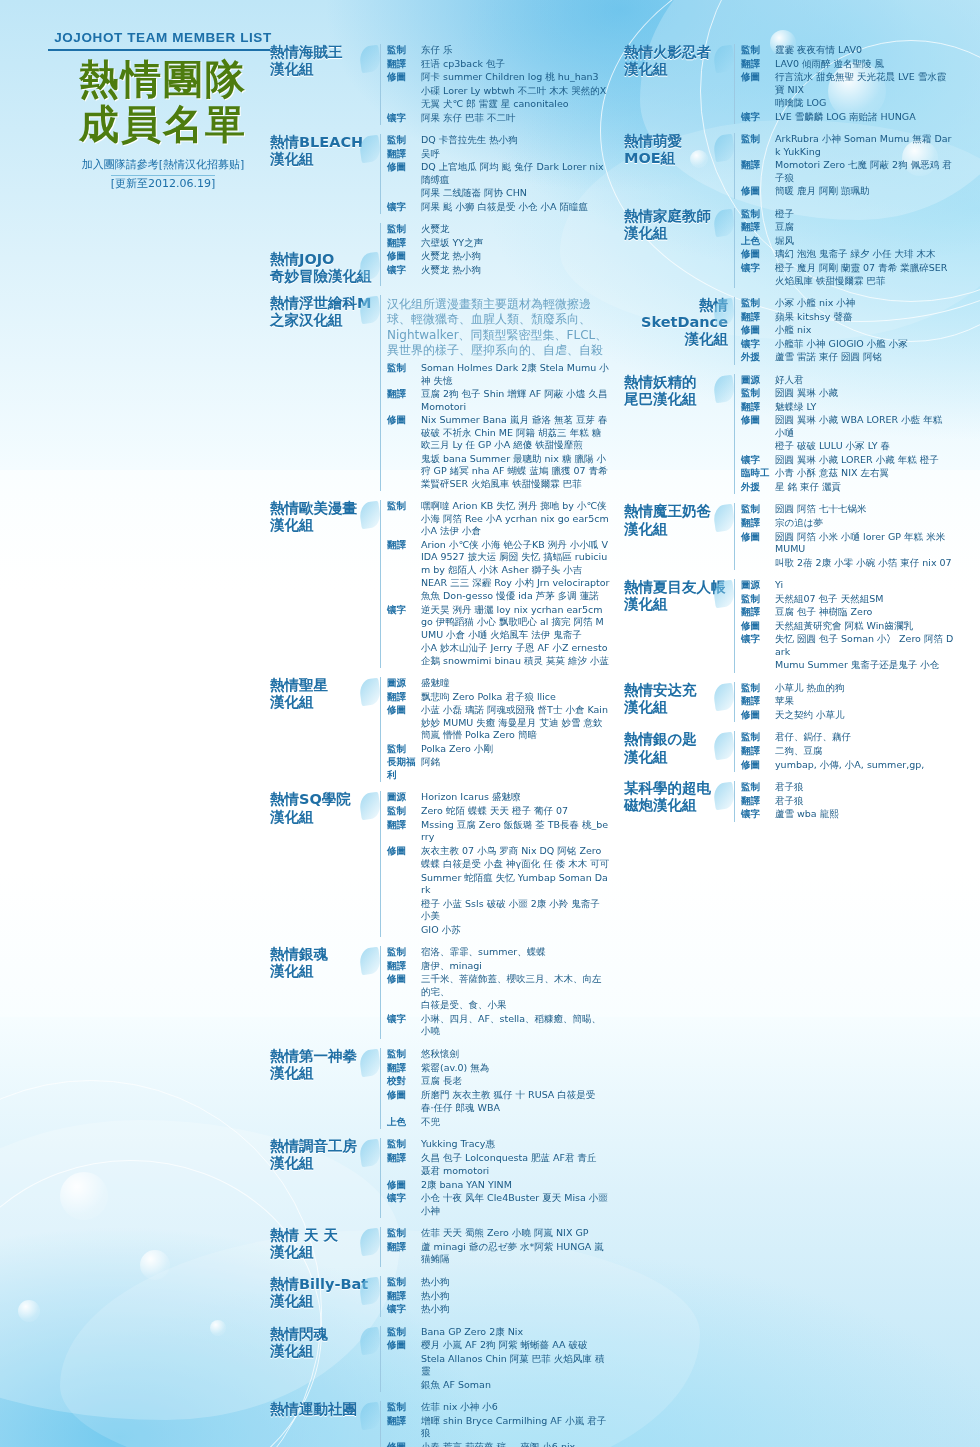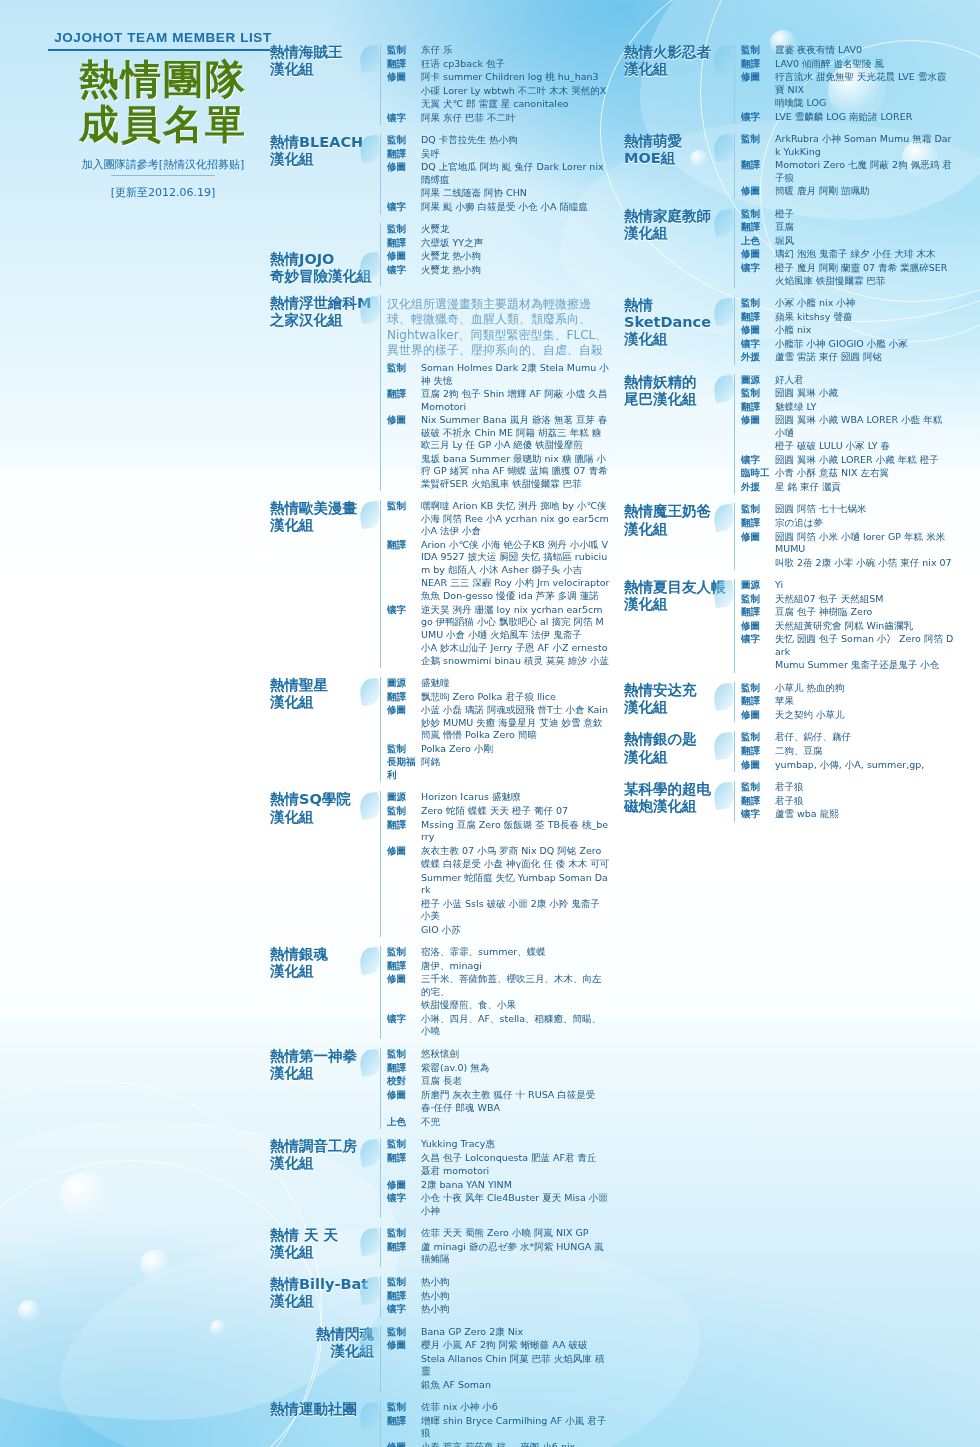--- a/index.html
+++ b/index.html
@@ -39,21 +39,21 @@
   .hdr-en{
     font-size:13.5px;letter-spacing:.6px;color:#1c6fa8;font-weight:bold;
     border-bottom:2px solid #1c6fa8;padding-bottom:4px;margin-bottom:6px;
     font-family:"Liberation Sans",sans-serif;
   }
   .hdr-cn1,.hdr-cn2{
     font-size:40px;font-weight:bold;color:#4d7c0f;letter-spacing:2px;line-height:1.12;
     text-shadow:1px 1px 0 #ffffff;
   }
   .hdr-sub{font-size:11px;color:#1c6fa8;margin-top:10px;}
-  .hdr-date{font-size:11px;color:#1c6fa8;margin-top:3px;border-top:1px solid #7fc0e0;padding-top:9px;display:inline-block;}
+  .hdr-date{font-size:11px;color:#1c6fa8;margin-top:3px;border-top:1px solid #7fc0e0;padding-top:0;display:inline-block;}
 
   
   .col-left{position:absolute;left:270px;top:44px;width:340px;}
   .col-right{position:absolute;left:624px;top:44px;width:330px;}
   .group{display:flex;margin-bottom:9px;}
   .g-name{
     width:104px;flex:0 0 104px;
     font-size:14.5px;font-weight:bold;color:#1f6fa5;line-height:1.18;
     text-shadow:0 1px 0 #fff;
     position:relative;
@@ -311,21 +311,21 @@
           <div class="row">
             <div class="rl">翻譯</div>
             <div class="rv">唐伊、minagi</div>
           </div>
           <div class="row">
             <div class="rl">修圖</div>
             <div class="rv">三千米、菩薩飾蓋、櫻吹三月、木木、向左的宅、</div>
           </div>
           <div class="row">
             <div class="rl"></div>
-            <div class="rv">铁甜慢靡煎、食、小果</div>
+            <div class="rv">白筱是受、食、小果</div>
           </div>
           <div class="row">
             <div class="rl">镶字</div>
             <div class="rv">小琳、四月、AF、stella、稻糠癒、簡暘、小嘵</div>
           </div>
         </div>
       </div>
       <div class="group">
         <div class="g-name" style="white-space: pre-line;">熱情第一神拳
 漢化組<span class="swoosh"></span></div>
@@ -408,21 +408,21 @@
             <div class="rl">翻譯</div>
             <div class="rv">热小狗</div>
           </div>
           <div class="row">
             <div class="rl">镶字</div>
             <div class="rv">热小狗</div>
           </div>
         </div>
       </div>
       <div class="group">
-        <div class="g-name" style="white-space: pre-line; text-align: right;">熱情閃魂
+        <div class="g-name" style="white-space: pre-line;">熱情閃魂
 漢化組<span class="swoosh"></span></div>
         <div class="g-rows">
           <div class="row">
             <div class="rl">監制</div>
             <div class="rv">Bana GP Zero 2康 Nix</div>
           </div>
           <div class="row">
             <div class="rl">修圖</div>
             <div class="rv">樱月 小嵐 AF 2狗 阿紫 蜥蜥薔 AA 破破</div>
           </div>
@@ -478,21 +478,21 @@
           <div class="row">
             <div class="rl">修圖</div>
             <div class="rv">行言流水 甜免無聖 天光花晨 LVE 雪水霞寶 NIX</div>
           </div>
           <div class="row">
             <div class="rl"></div>
             <div class="rv">哨噙陇 LOG</div>
           </div>
           <div class="row">
             <div class="rl">镶字</div>
-            <div class="rv">LVE 雪麟麟 LOG 南贻諸 LORER</div>
+            <div class="rv">LVE 雪麟麟 LOG 南贻諸 HUNGA</div>
           </div>
         </div>
       </div>
       <div class="group">
         <div class="g-name" style="white-space: pre-line;">熱情萌愛
 MOE組<span class="swoosh"></span></div>
         <div class="g-rows">
           <div class="row">
             <div class="rl">監制</div>
             <div class="rv">ArkRubra 小神 Soman Mumu 無霜 Dark YukKing</div>
@@ -527,21 +527,21 @@
             <div class="rl">修圖</div>
             <div class="rv">璃幻 泡泡 鬼斋子 緑夕 小任 大琲 木木</div>
           </div>
           <div class="row">
             <div class="rl">镶字</div>
             <div class="rv">橙子 魔月 阿剛 蘭靈 07 青希 業臘碎SER 火焰風庫 铁甜慢爾霖 巴菲</div>
           </div>
         </div>
       </div>
       <div class="group">
-        <div class="g-name" style="white-space: pre-line;">熱情
+        <div class="g-name" style="white-space: pre-line; text-align: right;">熱情
 SketDance
 漢化組<span class="swoosh"></span></div>
         <div class="g-rows">
           <div class="row">
             <div class="rl">監制</div>
             <div class="rv">小冢 小艦 nix 小神</div>
           </div>
           <div class="row">
             <div class="rl">翻譯</div>
             <div class="rv">蘋果 kitshsy 聲薔</div>
@@ -680,21 +680,21 @@
             <div class="rl">翻譯</div>
             <div class="rv">二狗、豆腐</div>
           </div>
           <div class="row">
             <div class="rl">修圖</div>
             <div class="rv">yumbap, 小傳, 小A, summer,gp,</div>
           </div>
         </div>
       </div>
       <div class="group">
-        <div class="g-name" style="white-space: pre-line;">某科學的超电
+        <div class="g-name" style="white-space: pre-line; font-family: Liberation Mono, monospace;">某科學的超电
 磁炮漢化組<span class="swoosh"></span></div>
         <div class="g-rows">
           <div class="row">
             <div class="rl">監制</div>
             <div class="rv">君子狼</div>
           </div>
           <div class="row">
             <div class="rl">翻譯</div>
             <div class="rv">君子狼</div>
           </div>

